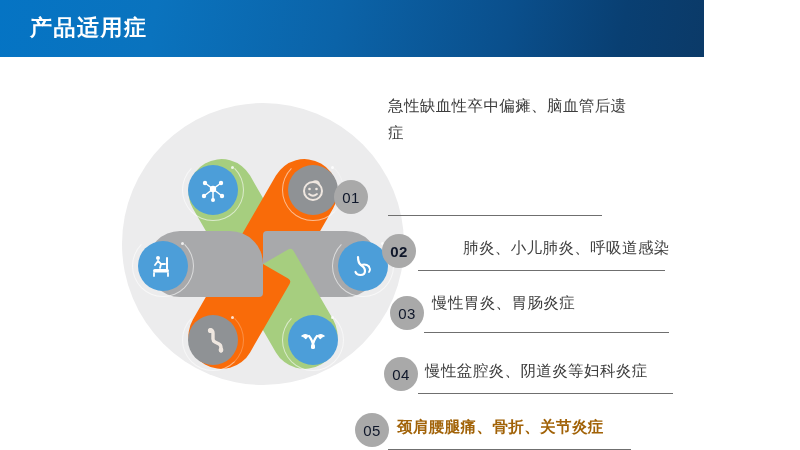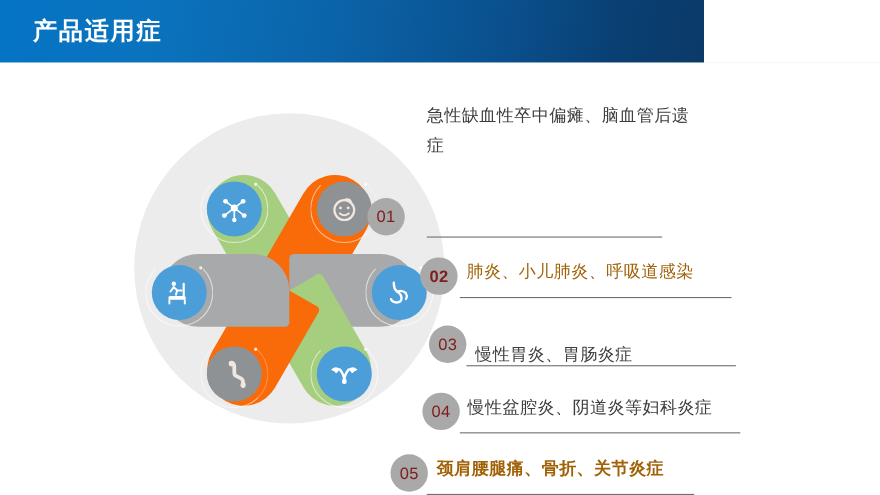--- a/index.html
+++ b/index.html
@@ -14,21 +14,21 @@
   body {
     font-family: "Liberation Sans", "DejaVu Sans", sans-serif;
     background: #ffffff;
     position: relative;
   }
 
   
   .header-bar {
     position: absolute;
     left: 0; top: 0;
-    width: 640px;
+    width: 704px;
     height: 57px;
     background: linear-gradient(100deg, #0574c4 0%, #0a73be 22%, #0b63a8 48%, #0a4f8c 72%, #093f72 88%, #0b3a68 100%);
   }
   .header-shadow {
     position: absolute;
     left: 0; top: 57px;
     width: 800px;
     height: 10px;
     background: linear-gradient(to bottom, rgba(120,140,160,0.38), rgba(255,255,255,0));
   }
@@ -134,21 +134,21 @@
   .list { position: absolute; left: 0; top: 0; width: 800px; height: 393px; }
 
   .row { position: absolute; }
 
   .badge {
     position: absolute;
     width: 34px;
     height: 34px;
     border-radius: 50%;
     background: #a9a9a9;
-    color: #7f1d1d;
+    color: #0f172a;
     font-size: 15px;
     font-weight: normal;
     display: flex;
     align-items: center;
     justify-content: center;
     letter-spacing: 0.3px;
   }
   .rtext {
     position: absolute;
     color: #3d3d3d;
@@ -166,21 +166,21 @@
   
   .r1 .badge { left: 334px; top: 123px; }
   .r1 .rtext { left: 388px; top: 35px;  width: 270px; }
   .r1 .uline { left: 388px; top: 158px; width: 214px; }
   
   .r2 .badge { left: 382px; top: 177px; font-weight: bold; }
   .r2 .rtext { left: 424px; top: 177px; width: 260px; }
   .r2 .uline { left: 418px; top: 213px; width: 247px; }
   
   .r3 .badge { left: 390px; top: 239px; }
-  .r3 .rtext { left: 432px; top: 252px; width: 260px; }
+  .r3 .rtext { left: 432px; top: 232px; width: 260px; }
   .r3 .uline { left: 424px; top: 275px; width: 245px; }
   
   .r4 .badge { left: 384px; top: 300px; }
   .r4 .rtext { left: 425px; top: 300px; width: 270px; }
   .r4 .uline { left: 418px; top: 336px; width: 255px; }
   
   .r5 .badge { left: 355px; top: 356px; }
   .r5 .rtext { left: 397px; top: 356px; width: 270px; }
   .r5 .uline { left: 388px; top: 392px; width: 243px; }
 </style>
@@ -285,21 +285,21 @@
 
     <div class="row r1">
       <div class="badge" style="background: rgb(169, 169, 169);">01</div>
       <div class="rtext" style="color: rgb(61, 61, 61);">急性缺血性卒中偏瘫、脑血管后遗
 症</div>
       <div class="uline"></div>
     </div>
 
     <div class="row r2">
       <div class="badge" style="background: rgb(169, 169, 169);">02</div>
-      <div class="rtext" style="color: #a16207;">肺炎、小儿肺炎、呼吸道感染</div>
+      <div class="rtext" style="color: #404040; margin-left: 39px;">肺炎、小儿肺炎、呼吸道感染</div>
       <div class="uline"></div>
     </div>
 
     <div class="row r3">
       <div class="badge" style="background: rgb(169, 169, 169);">03</div>
       <div class="rtext" style="color: rgb(61, 61, 61);">慢性胃炎、胃肠炎症</div>
       <div class="uline"></div>
     </div>
 
     <div class="row r4">

